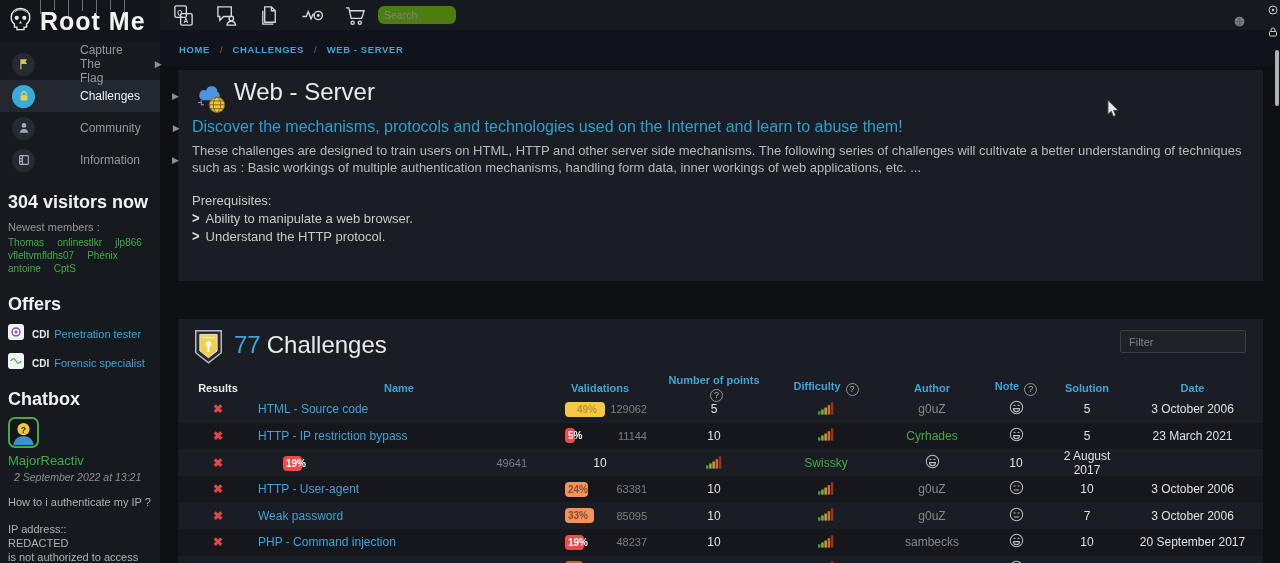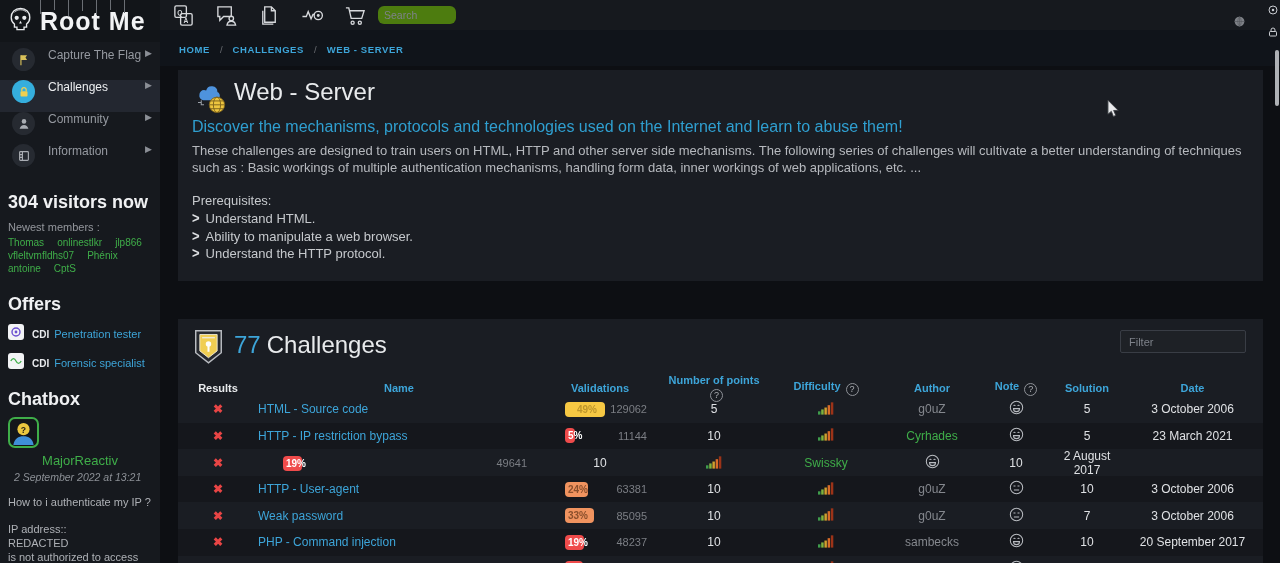--- a/index.html
+++ b/index.html
@@ -6,21 +6,21 @@
   html,body { width:1280px; height:563px; overflow:hidden; background:#0d0f13;
     font-family:"Liberation Sans", sans-serif; -webkit-font-smoothing:antialiased; }
 
   
   #sidebar { position:absolute; left:0; top:0; width:160px; height:563px; background:#16191e; z-index:5; }
   #logo-area { position:relative; height:42px; background:#121519; display:flex; align-items:center; padding-left:7px; }
   #logo-area .strings { position:absolute; top:0; left:40px; display:flex; gap:13px; }
   #logo-area .strings i { display:block; width:1px; background:#6a6e74; }
   #logo-text { color:#f2f3f5; font-size:25px; font-weight:bold; letter-spacing:1px; margin-left:6px; }
   #menu { padding-top:6px; }
-  .menu-item { display:flex; align-items:flex-start; height:32px; padding:0 8px 0 12px; cursor:pointer; }
+  .menu-item { display:flex; align-items:center; height:32px; padding:0 8px 0 12px; cursor:pointer;gap:32px; }
   .menu-item.active { background:#232730; }
   .menu-icon { width:23px; height:23px; border-radius:50%; background:#262a31; display:flex; align-items:center; justify-content:center; flex:0 0 23px; }
   .menu-item.active .menu-icon { background:#35aedd; }
   .menu-icon svg { width:14px; height:14px; }
   .menu-label { margin-left:13px; font-size:12px; color:#9599a0; flex:1; }
   .menu-item.active .menu-label { color:#eceef0; }
   .menu-chevron { color:#8b8f96; font-size:9px; }
   .side-h2 { color:#f0f1f3; font-size:18px; font-weight:600; padding:0 8px; }
   #visitors-title { margin-top:16px; }
   #newest-label { color:#94979d; font-size:11px; padding:8px 8px 4px; }
@@ -28,21 +28,21 @@
   #members a { color:#3fae49; font-size:10px; text-decoration:none; }
   #offers-title { margin-top:20px; }
   #offers-list { padding:9px 8px 0; }
   .offer-row { display:flex; align-items:center; margin-bottom:9px; }
   .offer-row svg { width:16px; height:16px; flex:0 0 16px; }
   .offer-type { color:#e8eaed; font-size:10px; font-weight:bold; margin:0 5px 0 8px; }
   .offer-link { color:#3da5d9; font-size:11px; text-decoration:none; }
   #chatbox-title { margin-top:16px; }
   #chat-avatar { margin:7px 8px 3px; width:31px; height:31px; border:2px solid #3fae49; border-radius:7px; background:#14161a; overflow:hidden; }
   #chat-avatar svg { width:100%; height:100%; }
-  #chat-user { display:block; color:#3fae49; font-size:13px; padding:2px 0 0; text-decoration:none;text-align:center; }
+  #chat-user { display:block; color:#3fae49; font-size:13px; padding:2px 8px 0; text-decoration:none; }
   #chat-time { color:#8c9096; font-size:10.5px; font-style:italic; padding:3px 14px 0; }
   .chat-group { color:#aeb1b6; font-size:11px; line-height:14px; padding:0 8px; }
   .chat-group.g1 { margin-top:12px; }
   .chat-group.g2 { margin-top:13px; }
 
   
   #topbar { position:absolute; left:160px; top:0; right:0; height:30px; background:#16191e; display:flex; align-items:center; }
   #topbar-icons { display:flex; align-items:center; gap:17px; padding-left:10px; }
   .tb-icon { width:26px; height:26px; display:flex; align-items:center; justify-content:center; cursor:pointer; }
   .tb-icon svg { width:23px; height:23px; }
@@ -290,21 +290,20 @@
           <path d="M10 24v5h3M10 26.5H6.5" stroke="#9aa0a8" stroke-width="1.1" fill="none"></path>
           <circle cx="27" cy="29" r="8.3" fill="#edc53f" stroke="#7c621c" stroke-width="1"></circle>
           <ellipse cx="27" cy="29" rx="3.9" ry="8.3" fill="none" stroke="#7c621c" stroke-width="1"></ellipse>
           <path d="M18.8 29h16.4M20 24.8h14M20 33.2h14" stroke="#7c621c" stroke-width="1" fill="none"></path>
         </svg></span>
     <h1 id="page-title">Web - Server</h1>
     <div id="page-subtitle">Discover the mechanisms, protocols and technologies used on the Internet and learn to abuse them!</div>
     <div id="page-desc">These challenges are designed to train users on HTML, HTTP and other server side mechanisms. The following series of challenges will cultivate a better understanding of techniques such as : Basic workings of multiple authentication mechanisms, handling form data, inner workings of web applications, etc. ...</div>
     <div id="prereq-label">Prerequisites:</div>
     <ul id="prereq-list">
-        <li><span class="arrow">&gt;</span><span>Understand HTML.</span></li>
         <li><span class="arrow">&gt;</span><span>Ability to manipulate a web browser.</span></li>
         <li><span class="arrow">&gt;</span><span>Understand the HTTP protocol.</span></li>
       </ul>
   </div>
 
   <div class="card" id="card-challenges">
     <span id="ch-icon"><svg viewBox="0 0 34 38">
           <path d="M3 2h28v24L17 37 3 26z" fill="#272a30" stroke="#b9bcc1" stroke-width="1.6"></path>
           <path d="M7.5 6h19v18l-9.5 7.5L7.5 24z" fill="#f0ce52" stroke="#efe9d6" stroke-width="1"></path>
           <path d="M10 9.5h14" stroke="#efe9d6" stroke-width="1.6"></path>

